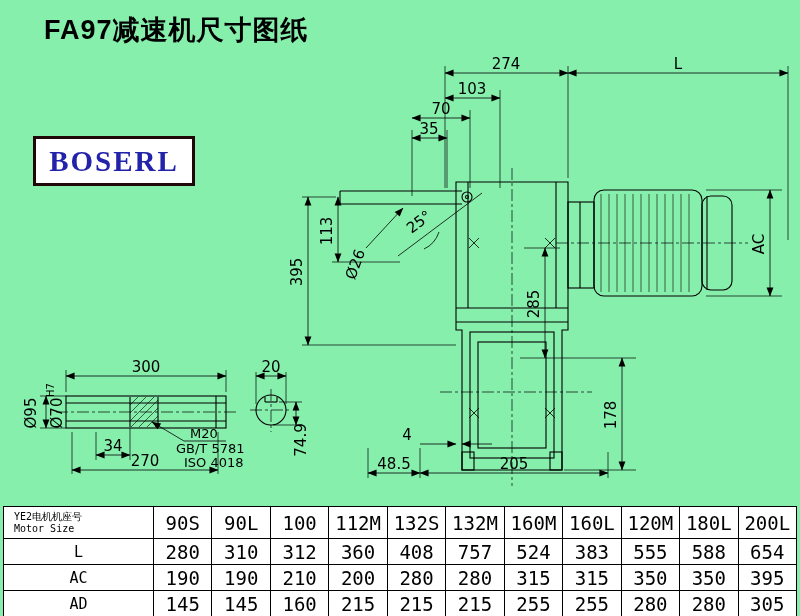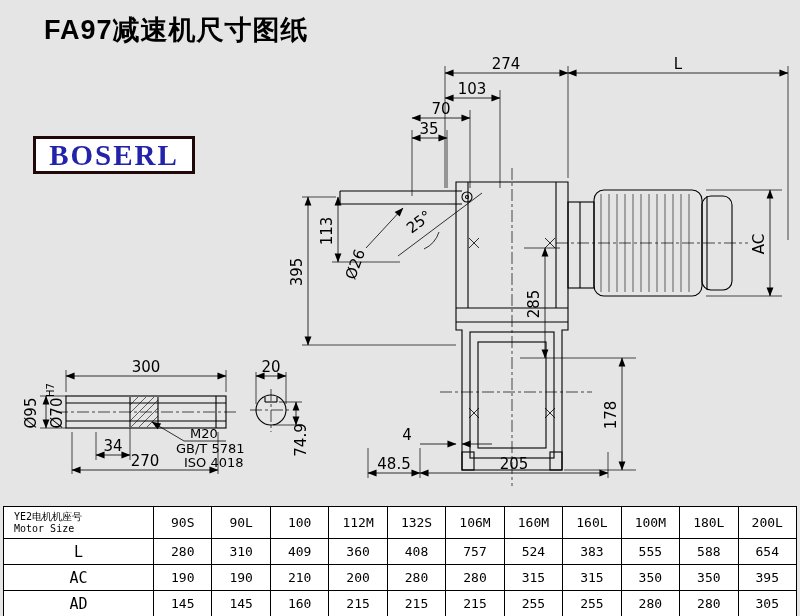--- a/index.html
+++ b/index.html
@@ -1,38 +1,38 @@
 <!DOCTYPE html>
 <html><head>
 <meta charset="utf-8">
 <style>
   * { margin:0; padding:0; box-sizing:border-box; }
   html,body { width:800px; height:616px; background:#fff; overflow:hidden;
               font-family:"Liberation Sans", sans-serif; }
-  .page { position:absolute; left:0; top:0; width:800px; height:616px; background:#e5e5e5; }
+  .page { position:absolute; left:0; top:0; width:800px; height:616px; background:#86efac; }
   .title { position:absolute; left:44px; top:12px; font-size:27px; font-weight:bold;
            color:#000; letter-spacing:1px; }
-  .logo { position:absolute; left:33px; top:136px; width:162px; height:38px;
+  .logo { position:absolute; left:33px; top:136px; width:162px; height:50px;
           border:3px solid #200808; background:#fff;
           display:flex; align-items:center; justify-content:center; }
   .logo span { font-family:"Liberation Serif", serif; font-weight:bold; font-size:29px;
                color:#2222aa; letter-spacing:2px; }
   svg.drawing { position:absolute; left:0; top:0; }
   .ol  { stroke:#000; stroke-width:1.1; fill:none; }
   .thin{ stroke:#000; stroke-width:0.6; fill:none; }
   .dim { stroke:#000; stroke-width:0.8; fill:none; }
   .ext { stroke:#000; stroke-width:0.7; fill:none; }
   .cl  { stroke:#000; stroke-width:0.7; fill:none; stroke-dasharray:12 3 3 3; }
   .dt  { font-family:"DejaVu Sans", sans-serif; font-size:15px; fill:#000; stroke:none; }
   .sm  { font-size:13px; }
   .xs  { font-size:10px; }
   table.spec { position:absolute; left:3px; top:506px; width:794px;
                border-collapse:collapse; table-layout:fixed; background:#fff; }
   .spec td { border:1px solid #000; text-align:center; vertical-align:middle;
-             font-family:"DejaVu Sans Mono", monospace; font-size:13px; color:#000;
+             font-family:"DejaVu Sans Mono", monospace; font-size:19px; color:#000;
              padding:0; height:26px; overflow:hidden; }
   .spec tr.hdr td { height:32px; }
   .spec td.c0 { font-size:10px; }
   .spec td.c0.lbl { font-size:15px; }
   .spec td.c0 .ln { text-align:left; padding-left:10px; line-height:1.15; }
 </style>
 </head>
 <body>
 
 <div class="page">
@@ -255,32 +255,32 @@
       <tr class="hdr">
         <td class="c0">
           <div class="ln">YE2电机机座号</div>
           <div class="ln">Motor Size</div>
         </td>
         <td>90S</td>
         <td>90L</td>
         <td>100</td>
         <td>112M</td>
         <td>132S</td>
-        <td>106M</td>
+        <td>132M</td>
         <td>160M</td>
         <td>160L</td>
-        <td>100M</td>
+        <td>120M</td>
         <td>180L</td>
         <td>200L</td>
       </tr>
       <tr>
         <td class="c0 lbl">L</td>
         <td>280</td>
         <td>310</td>
-        <td>409</td>
+        <td>312</td>
         <td>360</td>
         <td>408</td>
         <td>757</td>
         <td>524</td>
         <td>383</td>
         <td>555</td>
         <td>588</td>
         <td>654</td>
       </tr>
       <tr>

